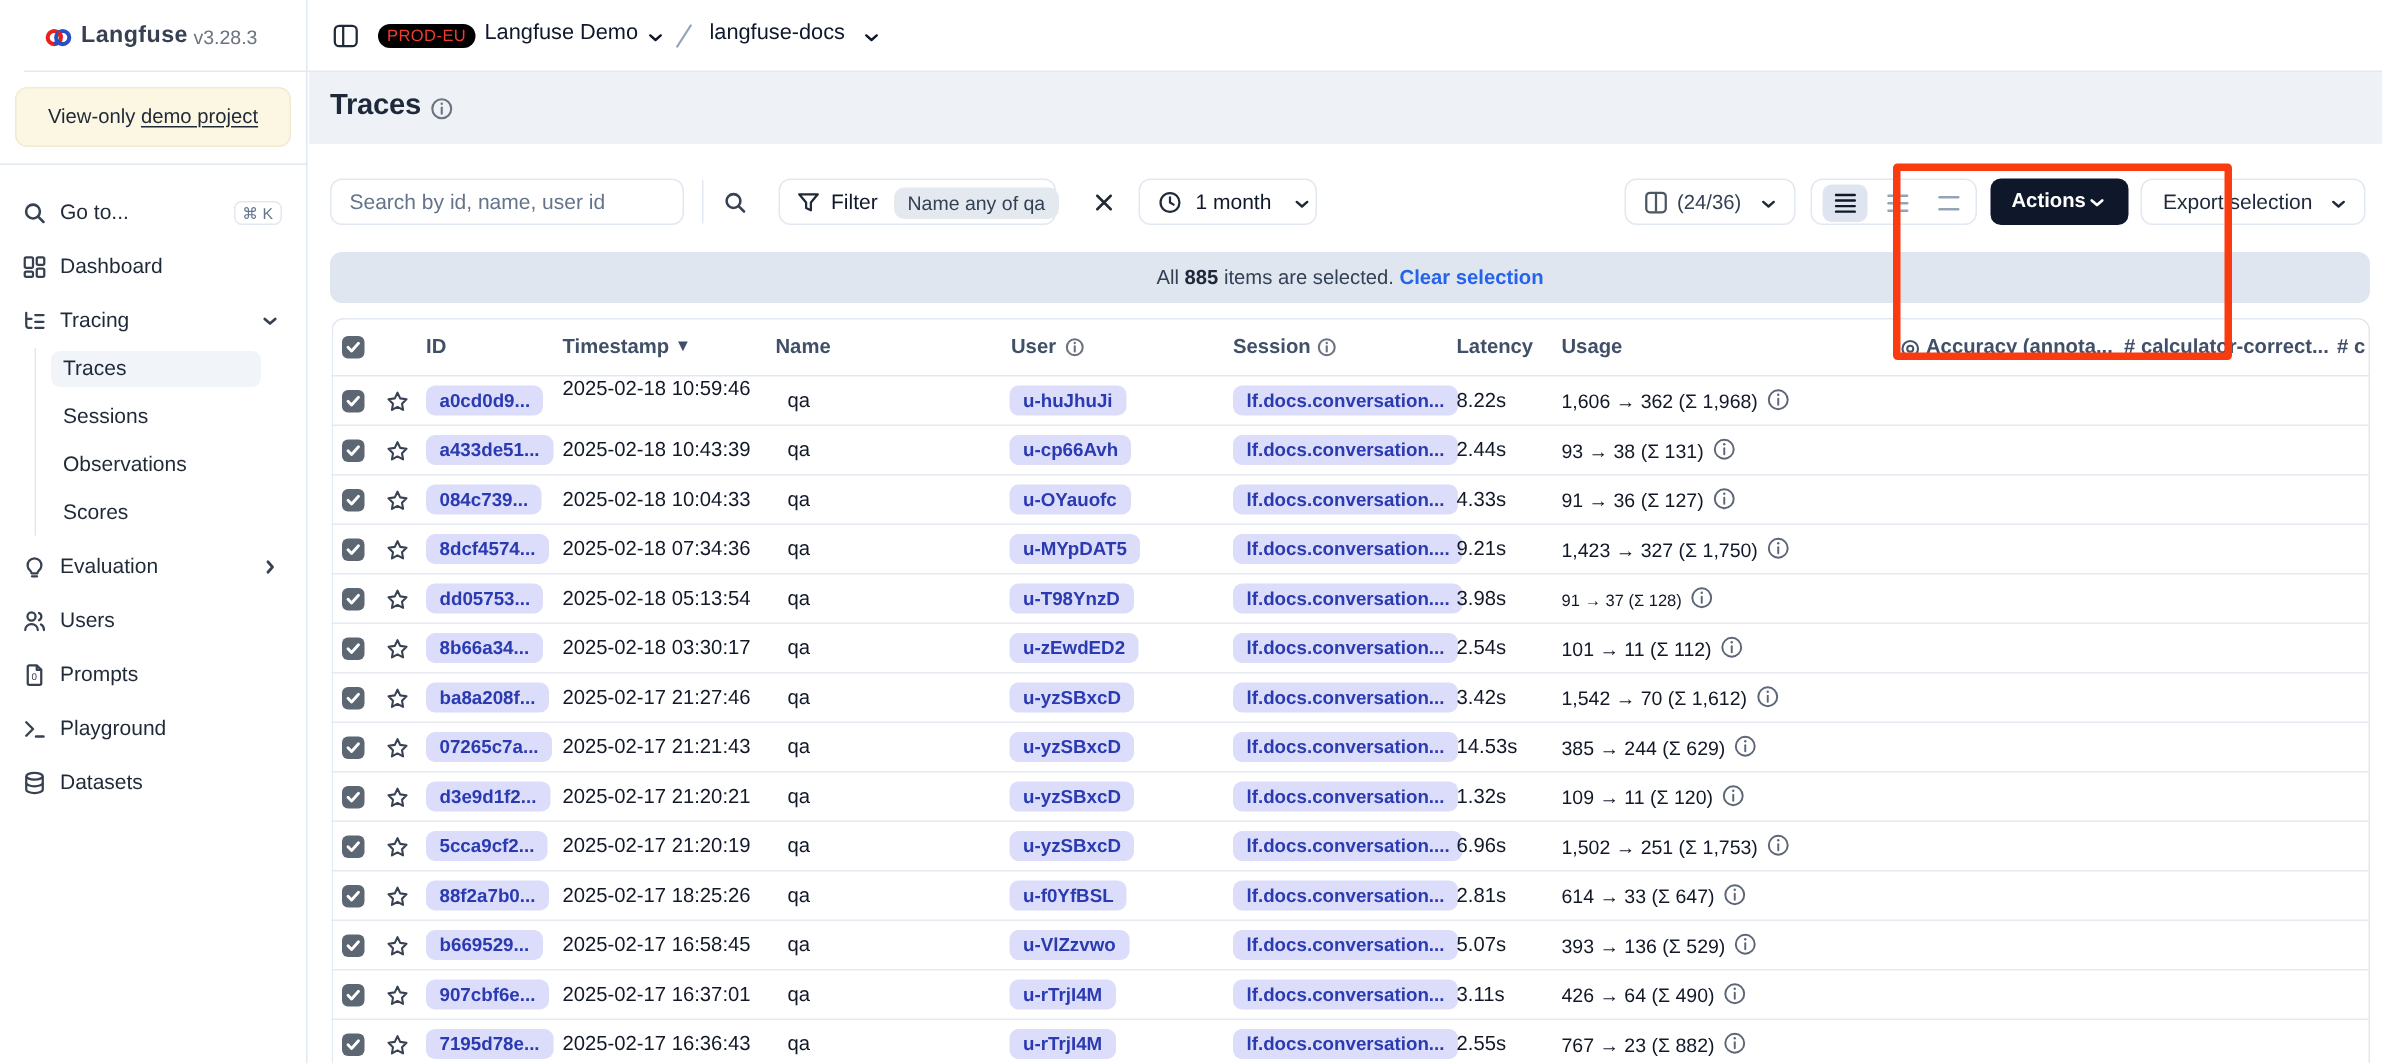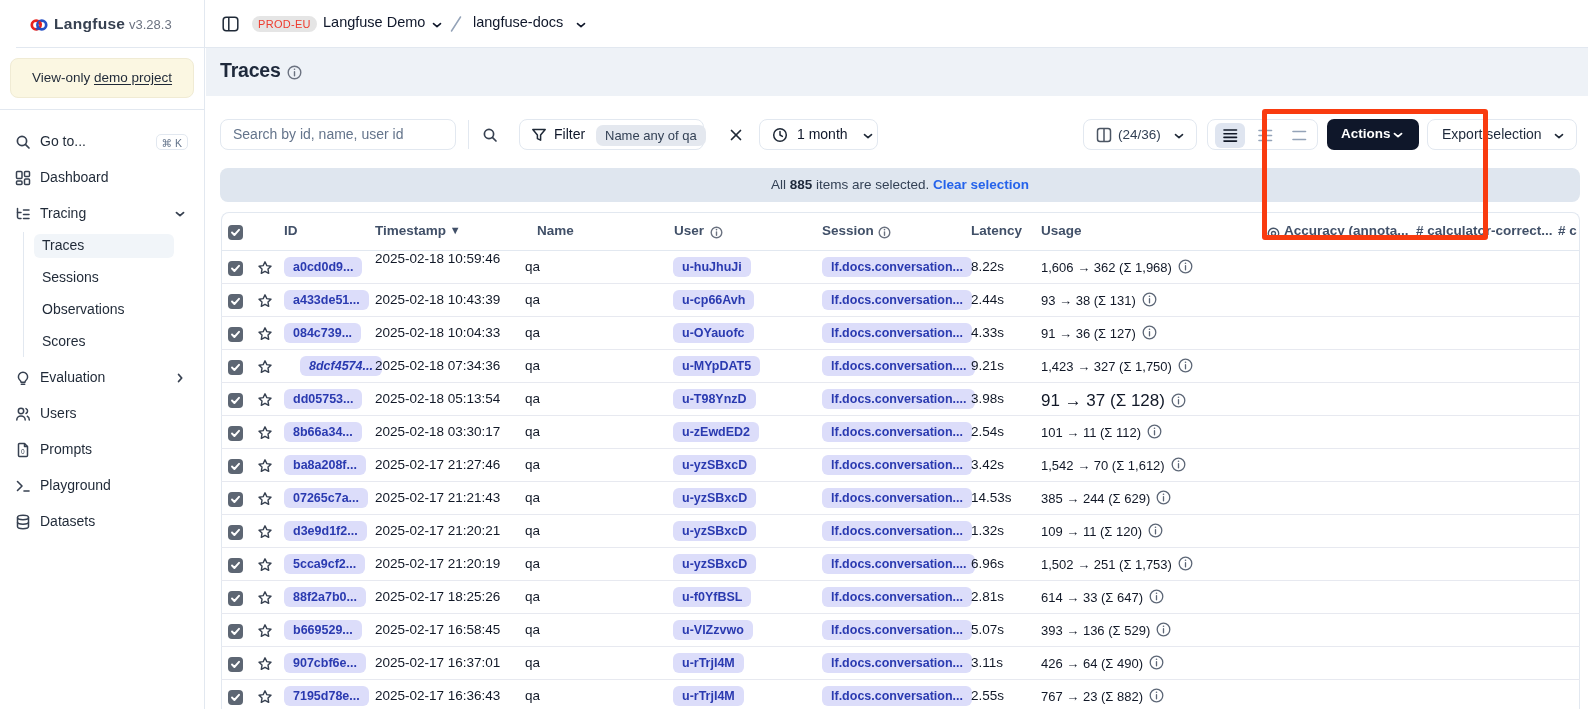--- a/index.html
+++ b/index.html
@@ -114,21 +114,21 @@
           </svg></span>
   <span style="position:absolute;left:40px;top:7px;font-size:14px;color:#1f2937;">Datasets</span>
   </div>
 </aside>
 
 <div style="position:absolute;left:206px;top:0;width:1382px;height:48px;background:#fff;border-bottom:1px solid #e2e8f0;">
   <span style="position:absolute;left:16px;top:16px;"><svg width="17" height="16" viewBox="0 0 17 16" fill="none" style="">
           <rect x="1.2" y="1.2" width="14.6" height="13.6" rx="3" stroke="#1f2937" stroke-width="1.5"></rect>
           <line x1="6.8" y1="1.6" x2="6.8" y2="14.4" stroke="#1f2937" stroke-width="1.5"></line>
         </svg></span>
-  <span style="position:absolute;left:46px;top:16px;height:16px;line-height:17px;background:#e5e5e5;border-radius:9px;padding:0 6px;font-size:11px;font-weight:400;color:#ee3b2e;letter-spacing:.3px;">PROD-EU</span>
+  <span style="position:absolute;left:46px;top:16px;height:16px;line-height:17px;background:#000000;border-radius:9px;padding:0 6px;font-size:11px;font-weight:400;color:#ee3b2e;letter-spacing:.3px;">PROD-EU</span>
   <span style="position:absolute;left:117px;top:14px;font-size:14.5px;color:#0f172a;">Langfuse Demo</span>
   <span style="position:absolute;left:224px;top:18px;"><svg width="14" height="14" viewBox="0 0 14 14" fill="none" style="">
           <path d="M3.5 5.6000000000000005 L7.0 8.68 L10.5 5.6000000000000005" stroke="#0f172a" stroke-width="1.6" stroke-linecap="round" stroke-linejoin="round"></path>
         </svg></span>
   <span style="position:absolute;left:242px;top:14px;"><svg width="16" height="20" viewBox="0 0 16 20" fill="none" style="">
           <line x1="12.5" y1="3" x2="3.5" y2="17" stroke="#94a3b8" stroke-width="1.5" stroke-linecap="round"></line>
         </svg></span>
   <span style="position:absolute;left:267px;top:14px;font-size:14.5px;color:#0f172a;">langfuse-docs</span>
   <span style="position:absolute;left:368px;top:18px;"><svg width="14" height="14" viewBox="0 0 14 14" fill="none" style="">
           <path d="M3.5 5.6000000000000005 L7.0 8.68 L10.5 5.6000000000000005" stroke="#0f172a" stroke-width="1.6" stroke-linecap="round" stroke-linejoin="round"></path>
@@ -220,21 +220,21 @@
 
 <div style="position:absolute;left:221px;top:212px;width:1359px;height:497px;border:1px solid #e2e8f0;border-bottom:none;border-radius:8px 8px 0 0;background:#fff;"></div>
 <div style="position:absolute;left:221px;top:212px;width:1359px;height:39px;border-bottom:1px solid #e2e8f0;">
   <span style="position:absolute;left:7px;top:12px;"><span class="cbx">
           <svg width="11" height="11" viewBox="0 0 11 11" fill="none" style="">
             <path d="M2 5.5 L4.4 8 L9 2.8" stroke="#fff" stroke-width="1.9" stroke-linecap="round" stroke-linejoin="round"></path>
           </svg>
         </span></span>
   <span class="hdr" style="left:63px;top:11px;">ID</span>
   <span class="hdr" style="left:154px;top:11px;">Timestamp <span style="font-size:11px;vertical-align:1px;">▼</span></span>
-  <span class="hdr" style="left:316px;top:11px;">Name</span>
+  <span class="hdr" style="left:296px;top:11px;">Name</span>
   <span class="hdr" style="left:453px;top:11px;">User</span>
       <span style="position:absolute;left:489px;top:13px;"><svg width="13" height="13" viewBox="0 0 13 13" fill="none" style="">
           <circle cx="6.5" cy="6.5" r="5.3" stroke="#6b7280" stroke-width="1.4"></circle>
           <line x1="6.5" y1="5.8500000000000005" x2="6.5" y2="9.36" stroke="#6b7280" stroke-width="1.4" stroke-linecap="round"></line>
           <circle cx="6.5" cy="3.6400000000000006" r="0.8" fill="#6b7280"></circle>
         </svg></span>
   <span class="hdr" style="left:601px;top:11px;">Session</span>
       <span style="position:absolute;left:657px;top:13px;"><svg width="13" height="13" viewBox="0 0 13 13" fill="none" style="">
           <circle cx="6.5" cy="6.5" r="5.3" stroke="#6b7280" stroke-width="1.4"></circle>
           <line x1="6.5" y1="5.8500000000000005" x2="6.5" y2="9.36" stroke="#6b7280" stroke-width="1.4" stroke-linecap="round"></line>
@@ -322,21 +322,21 @@
 </div>
 <div class="row" style="top:350px;">
   <span style="position:absolute;left:7px;top:9px;"><span class="cbx">
           <svg width="11" height="11" viewBox="0 0 11 11" fill="none" style="">
             <path d="M2 5.5 L4.4 8 L9 2.8" stroke="#fff" stroke-width="1.9" stroke-linecap="round" stroke-linejoin="round"></path>
           </svg>
         </span></span>
   <span style="position:absolute;left:36px;top:9px;"><svg width="16" height="16" viewBox="0 0 16 16" fill="none" style="">
           <path d="M8 1.8 L9.8 5.6 L14 6.2 L11 9.1 L11.7 13.3 L8 11.3 L4.3 13.3 L5 9.1 L2 6.2 L6.2 5.6 Z" stroke="#374151" stroke-width="1.4" stroke-linejoin="round"></path>
         </svg></span>
-  <span class="bdg" style="position:absolute;left:79px;top:6px;font-style:italic;">8dcf4574...</span>
+  <span class="bdg" style="position:absolute;left:63px;top:6px;">8dcf4574...</span>
   <span class="cell" style="position:absolute;left:154px;top:8px;">2025-02-18 07:34:36</span>
   <span class="cell" style="position:absolute;left:304px;top:8px;">qa</span>
   <span class="bdg" style="position:absolute;left:452px;top:6px;">u-MYpDAT5</span>
   <span class="bdg" style="position:absolute;left:601px;top:6px;">lf.docs.conversation....</span>
   <span class="cell" style="position:absolute;left:750px;top:8px;">9.21s</span>
   <span class="cell" style="position:absolute;left:820px;top:8px;white-space:nowrap;"><span style="font-size:13px;">1,423 → 327 (Σ 1,750)</span><span style="margin-left:6px;display:inline-flex;vertical-align:-2px;">
           <svg width="15" height="15" viewBox="0 0 15 15" fill="none" style="">
             <circle cx="7.5" cy="7.5" r="6.3" stroke="#5c6676" stroke-width="1.3"></circle>
             <line x1="7.5" y1="6.75" x2="7.5" y2="10.799999999999999" stroke="#5c6676" stroke-width="1.3" stroke-linecap="round"></line>
             <circle cx="7.5" cy="4.2" r="0.8" fill="#5c6676"></circle>
@@ -351,21 +351,21 @@
         </span></span>
   <span style="position:absolute;left:36px;top:9px;"><svg width="16" height="16" viewBox="0 0 16 16" fill="none" style="">
           <path d="M8 1.8 L9.8 5.6 L14 6.2 L11 9.1 L11.7 13.3 L8 11.3 L4.3 13.3 L5 9.1 L2 6.2 L6.2 5.6 Z" stroke="#374151" stroke-width="1.4" stroke-linejoin="round"></path>
         </svg></span>
   <span class="bdg" style="position:absolute;left:63px;top:6px;">dd05753...</span>
   <span class="cell" style="position:absolute;left:154px;top:8px;">2025-02-18 05:13:54</span>
   <span class="cell" style="position:absolute;left:304px;top:8px;">qa</span>
   <span class="bdg" style="position:absolute;left:452px;top:6px;">u-T98YnzD</span>
   <span class="bdg" style="position:absolute;left:601px;top:6px;">lf.docs.conversation....</span>
   <span class="cell" style="position:absolute;left:750px;top:8px;">3.98s</span>
-  <span class="cell" style="position:absolute;left:820px;top:8px;white-space:nowrap;"><span style="font-size:17px;">91 → 37 (Σ 128)</span><span style="margin-left:6px;display:inline-flex;vertical-align:-2px;">
+  <span class="cell" style="position:absolute;left:820px;top:8px;white-space:nowrap;"><span style="font-size:11px;">91 → 37 (Σ 128)</span><span style="margin-left:6px;display:inline-flex;vertical-align:-2px;">
           <svg width="15" height="15" viewBox="0 0 15 15" fill="none" style="">
             <circle cx="7.5" cy="7.5" r="6.3" stroke="#5c6676" stroke-width="1.3"></circle>
             <line x1="7.5" y1="6.75" x2="7.5" y2="10.799999999999999" stroke="#5c6676" stroke-width="1.3" stroke-linecap="round"></line>
             <circle cx="7.5" cy="4.2" r="0.8" fill="#5c6676"></circle>
           </svg>
         </span></span>
 </div>
 <div class="row" style="top:416px;">
   <span style="position:absolute;left:7px;top:9px;"><span class="cbx">
           <svg width="11" height="11" viewBox="0 0 11 11" fill="none" style="">

